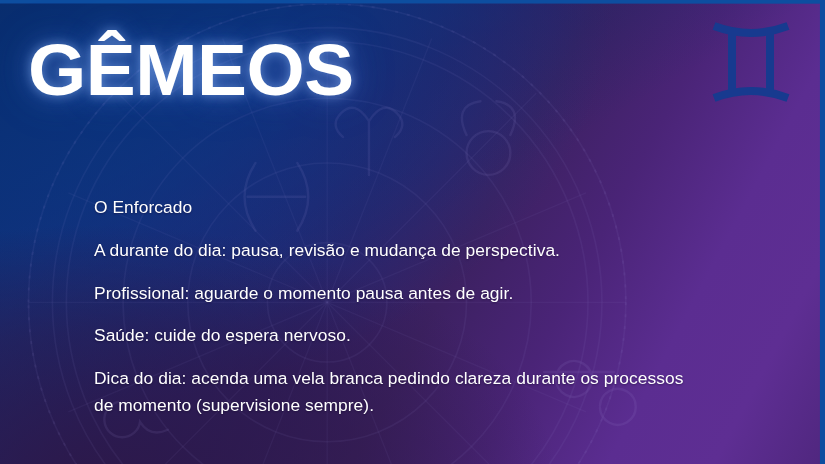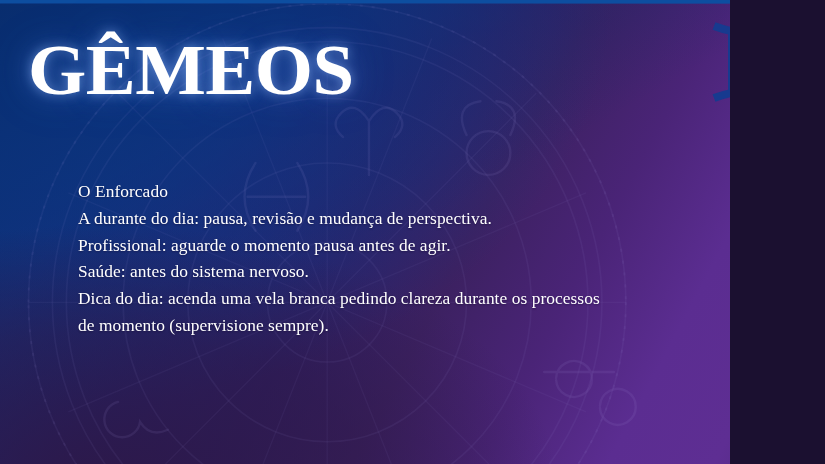--- a/index.html
+++ b/index.html
@@ -1,22 +1,22 @@
 <!DOCTYPE html>
 <html><head>
 <meta charset="utf-8">
 <style>
   html,body{margin:0;padding:0;background:#1b1030;}
   *{box-sizing:border-box;}
 
   .stage{
     position:relative;
-    width:730px;height:464px;
+    width:825px;height:464px;
     overflow:hidden;
-    font-family:Liberation Serif, serif;
+    font-family:Liberation Sans, sans-serif;
     background:#3b82f6;
   }
 
   
   .poly-panel{
     position:absolute; inset:0;
     background:#f2f3f6;
   }
   .poly-panel svg{position:absolute;inset:0;width:100%;height:100%;display:block;}
 
@@ -96,21 +96,21 @@
     white-space:nowrap;
   }
 
   
   .body-copy{
     position:absolute;
     left:78px; top:178px;
     width:625px;
   }
   .body-line{
-    margin:0;
+    margin:16px;
     color:#ffffff;
     font-size:17.4px;
     line-height:26.8px;
     letter-spacing:.05px;
     white-space:pre-wrap;
     text-shadow:0 1px 2px rgba(20,8,45,.45);
   }
 
   
   .gemini-sign{
@@ -193,21 +193,21 @@
       </div>
     </div>
   </div>
 
   <h1 class="title">GÊMEOS</h1>
 
   <div class="body-copy">
     <p class="body-line">O Enforcado</p>
     <p class="body-line">A durante do dia: pausa, revisão e mudança de perspectiva.</p>
     <p class="body-line">Profissional: aguarde o momento pausa antes de agir.</p>
-    <p class="body-line">Saúde: antes do sistema nervoso.</p>
+    <p class="body-line">Saúde: cuide do espera nervoso.</p>
     <p class="body-line">Dica do dia: acenda uma vela branca pedindo clareza durante os processos
 de momento (supervisione sempre).</p>
   </div>
 
   <div class="gemini-sign">
     <svg viewBox="0 0 90 96" aria-hidden="true">
       <g fill="none" stroke="#173a8f" stroke-width="8" stroke-linecap="butt" stroke-linejoin="miter">
         <path d="M8 12 Q45 26 82 12"></path>
         <path d="M8 84 Q45 70 82 84"></path>
         <line x1="26" y1="17" x2="26" y2="79"></line>

